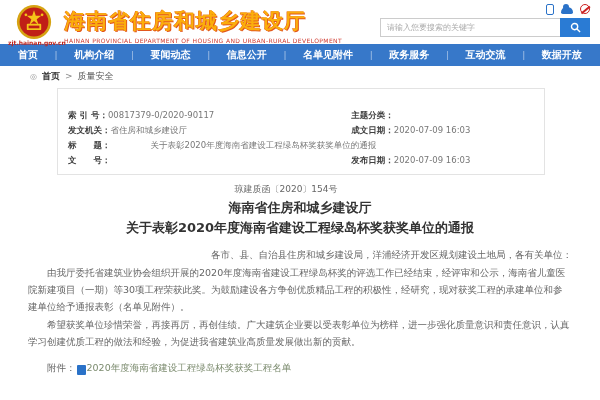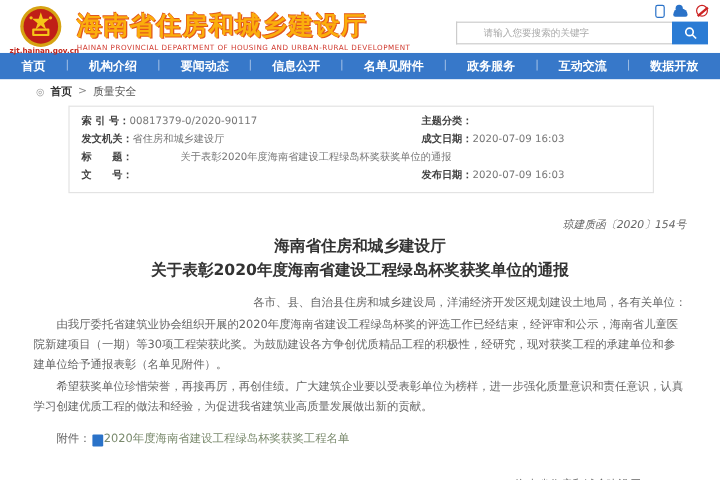--- a/index.html
+++ b/index.html
@@ -17,47 +17,47 @@
   .site-subtitle { font-size:6px; color:#d0392e; letter-spacing:0.4px; margin-top:2px; white-space:nowrap; }
   .header-right { position:absolute; right:10px; top:3px; width:210px; }
   .quick-icons { display:flex; justify-content:flex-end; gap:7px; height:12px; align-items:center; margin-bottom:3px; }
   .q-icon { width:11px; height:11px; display:inline-block; position:relative; cursor:pointer; }
   .icon-mobile { border:1.5px solid #2a72c8; border-radius:2px; width:8px; height:11px; }
   .icon-cloud { background:#2a72c8; border-radius:6px 6px 2px 2px; width:12px; height:7px; margin-top:3px; }
   .icon-cloud:before { content:""; position:absolute; left:2px; top:-3px; width:6px; height:6px; background:#2a72c8; border-radius:50%; }
   .icon-elder { border:1.5px solid #cc2222; border-radius:50%; width:10px; height:10px; }
   .icon-elder:before { content:""; position:absolute; left:-1px; top:4px; width:11px; height:1.5px; background:#cc2222; transform:rotate(-40deg); }
   .search-bar { display:flex; height:19px; }
-  .search-input { flex:1; border:1px solid #ccc; border-right:none; font-size:8px; padding:0 22px; color:#555; outline:none; }
+  .search-input { flex:1; border:1px solid #ccc; border-right:none; font-size:8px; padding:0 6px; color:#555; outline:none; }
   .search-input::placeholder { color:#aaa; }
   .search-btn { width:30px; background:#2a7bd4; border:none; color:#fff; cursor:pointer; display:flex; align-items:center; justify-content:center; }
 
   
   .nav { height:22px; background:#3778c9; display:flex; align-items:center; justify-content:space-between; padding:0 18px; }
   .nav-item { color:#fff; font-size:10px; font-weight:bold; text-decoration:none; cursor:pointer; white-space:nowrap; }
   .nav-sep { color:rgba(255,255,255,0.55); font-size:9px; }
 
   
   .breadcrumb { height:20px; display:flex; align-items:center; padding:0 0 0 30px; font-size:9px; color:#555; gap:5px; }
   .bc-icon { color:#999; font-size:8px; }
   .bc-home { color:#333; font-weight:bold; cursor:pointer; }
   .bc-sep { color:#888; }
   .bc-current { color:#555; }
 
   
-  .meta-box { margin:2px 55px 0 57px; border:1px solid #e3e3e3; padding:5px 10px 6px 10px; font-size:8.5px; line-height:1.75; }
+  .meta-box { margin:2px 55px 0 57px; border:1px solid #e3e3e3; padding:19px 10px 6px 10px; font-size:8.5px; line-height:1.75; }
   .meta-row { display:flex; }
   .meta-cell-l { flex:1.55; display:flex; }
   .meta-cell-r { flex:1; display:flex; }
   .meta-label { color:#404040; font-weight:bold; white-space:pre; }
   .meta-value { color:#777; }
 
   
   .doc-area { padding:0 28px; }
-  .ref-no { text-align:right; font-size:9px; color:#666; margin:20px 28px 2px 0;font-style:italic; }
+  .ref-no { text-align:center; font-size:9px; color:#666; margin:8px 28px 2px 0; }
   .doc-title { text-align:center; font-size:13px; font-weight:bold; color:#333; line-height:1.55; margin-top:2px; }
   .doc-body { margin-top:9px; font-size:9.5px; color:#666; line-height:1.75; }
   .salutation { text-indent:0;text-align:right; }
   .para { text-indent:2em; margin-top:2px; }
   .attachment { margin-top:9px; text-indent:2em; display:block; }
   .att-label { color:#666; }
   .doc-icon { display:inline-block; width:9px; height:10px; background:#2a72c8; color:#fff; font-size:7px; font-weight:bold;
     text-align:center; line-height:10px; border-radius:1px; margin:0 1px; vertical-align:-1px; }
   .att-link { color:#7a8a6d; text-decoration:none; cursor:pointer; }
   .signature { text-align:right; font-size:9.5px; color:#666; margin:22px 38px 0 0; line-height:1.8; }

